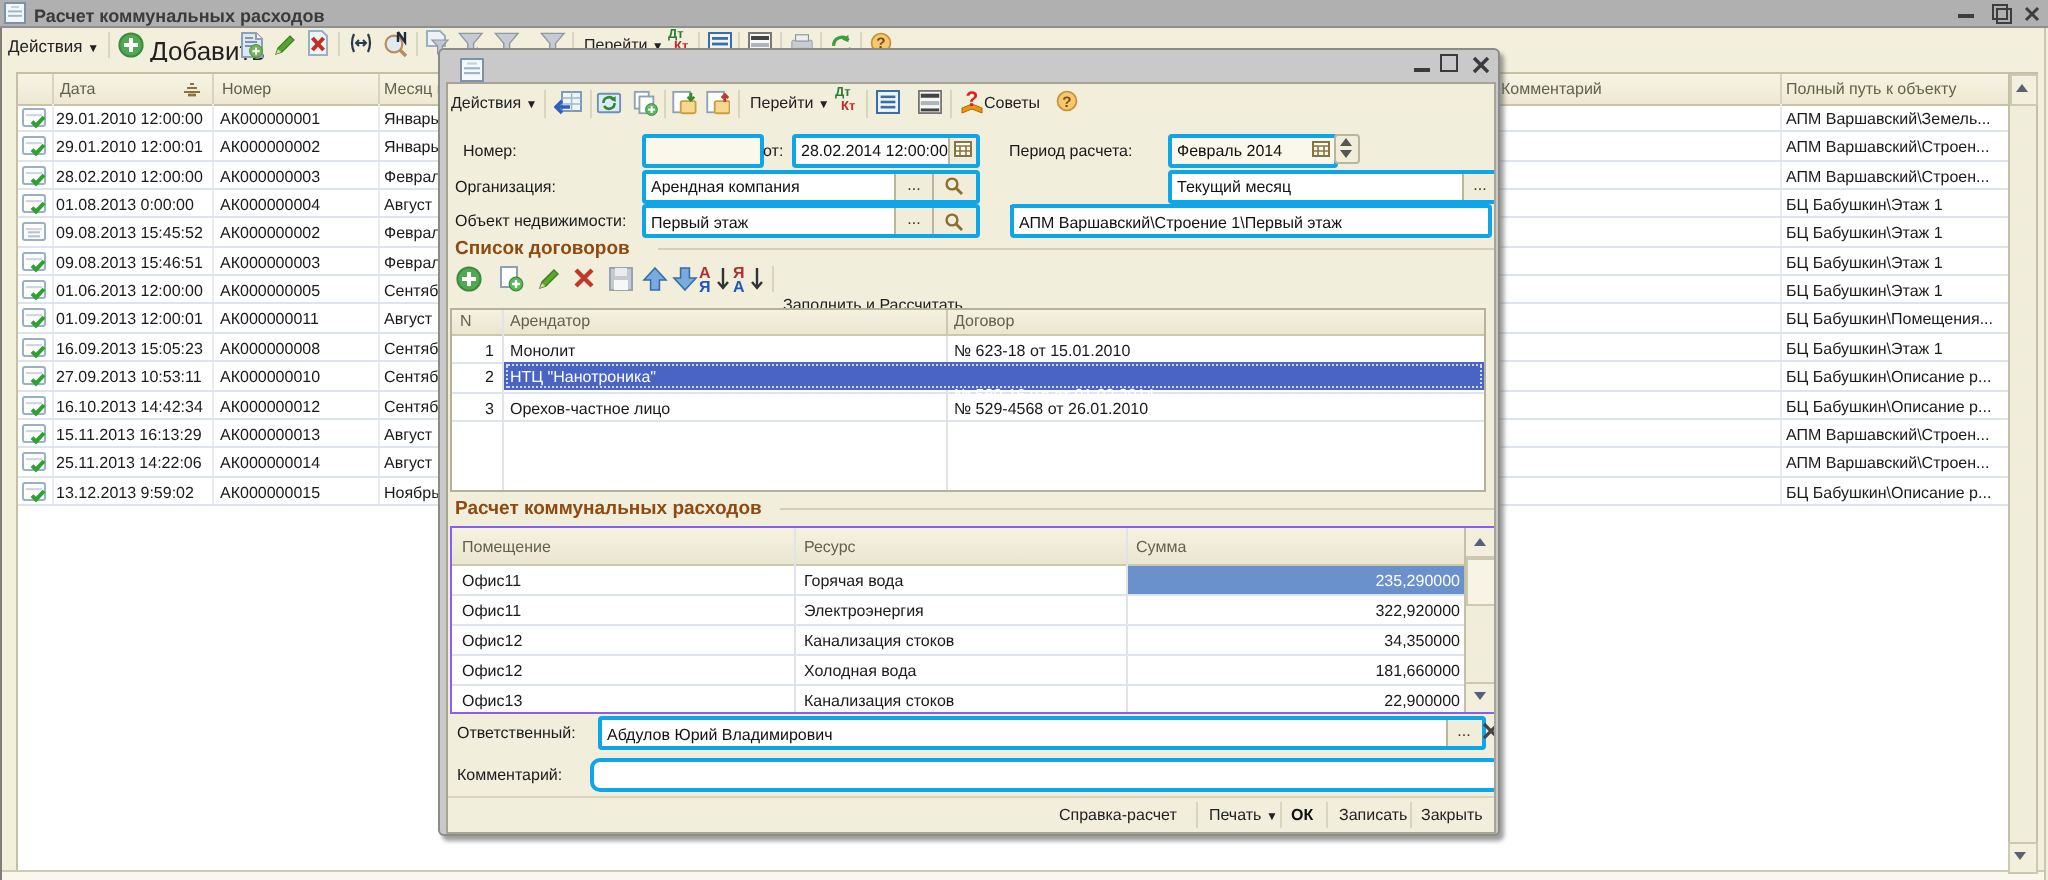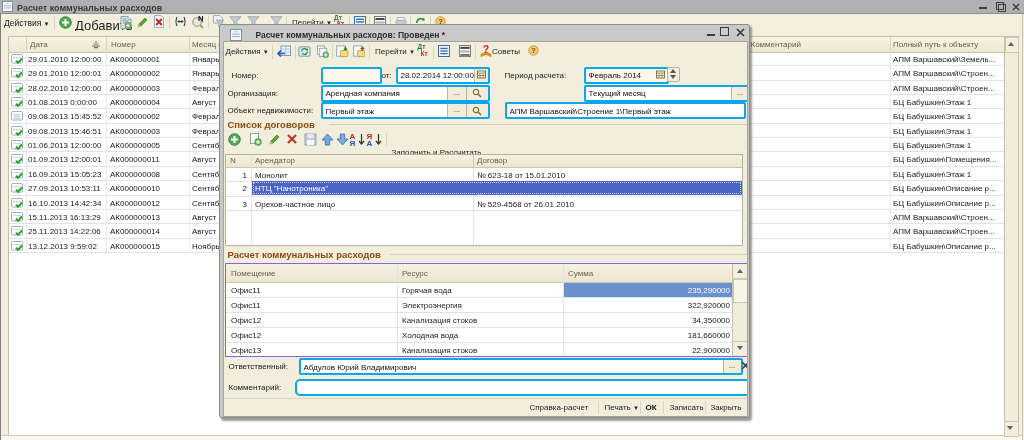--- a/index.html
+++ b/index.html
@@ -306,21 +306,20 @@
 
 <div class="abs" style="left:218.5px;top:23.5px;width:531px;height:394px;background:#c9c9c9;
      border:1px solid #8c8c86;border-radius:3px;box-shadow:2px 2.5px 2px rgba(105,105,105,0.65);box-sizing:border-box;">
 
   <svg class="abs" style="left:10px;top:4px" width="12" height="12" viewBox="0 0 12 12">
    <rect x="0.5" y="0.5" width="11" height="11" fill="#f4f8fb" stroke="#7a92aa"></rect>
    <rect x="2" y="4.6" width="8" height="1.1" fill="#9fb6c9"></rect>
    <rect x="2" y="7" width="8" height="1.1" fill="#9fb6c9"></rect>
    <rect x="3.5" y="2.2" width="5" height="1.1" fill="#c3d2de"></rect>
   </svg>
-  <div class="abs" style="left:36px;top:5px;font-size:8.5px;font-weight:bold;color:#2d2d2d;white-space:nowrap;">Расчет коммунальных расходов: Проведен *</div>
   <div class="abs" style="left:487px;top:9.5px;width:8px;height:1.8px;background:#3b3b3b;"></div>
   <div class="abs" style="left:500px;top:2.5px;width:9px;height:9px;border:1.6px solid #3b3b3b;box-sizing:border-box;"></div>
   <svg class="abs" style="left:516.5px;top:3.5px" width="9" height="9" viewBox="0 0 9 9">
     <path d="M1 1 L8 8 M8 1 L1 8" stroke="#3b3b3b" stroke-width="1.7"></path>
   </svg>
 
   <div class="abs" style="left:3px;top:16px;width:523.5px;height:374.5px;background:#f1eedc;border:1px solid #a8a495;overflow:hidden;">
    <div id="c" class="abs" style="left:0;top:0;width:100%;height:100%;font-size:8px;">
 
     <div class="abs" style="left:2px;top:5px;color:#222;">Действия <span style="font-size:6px;">▼</span></div>

